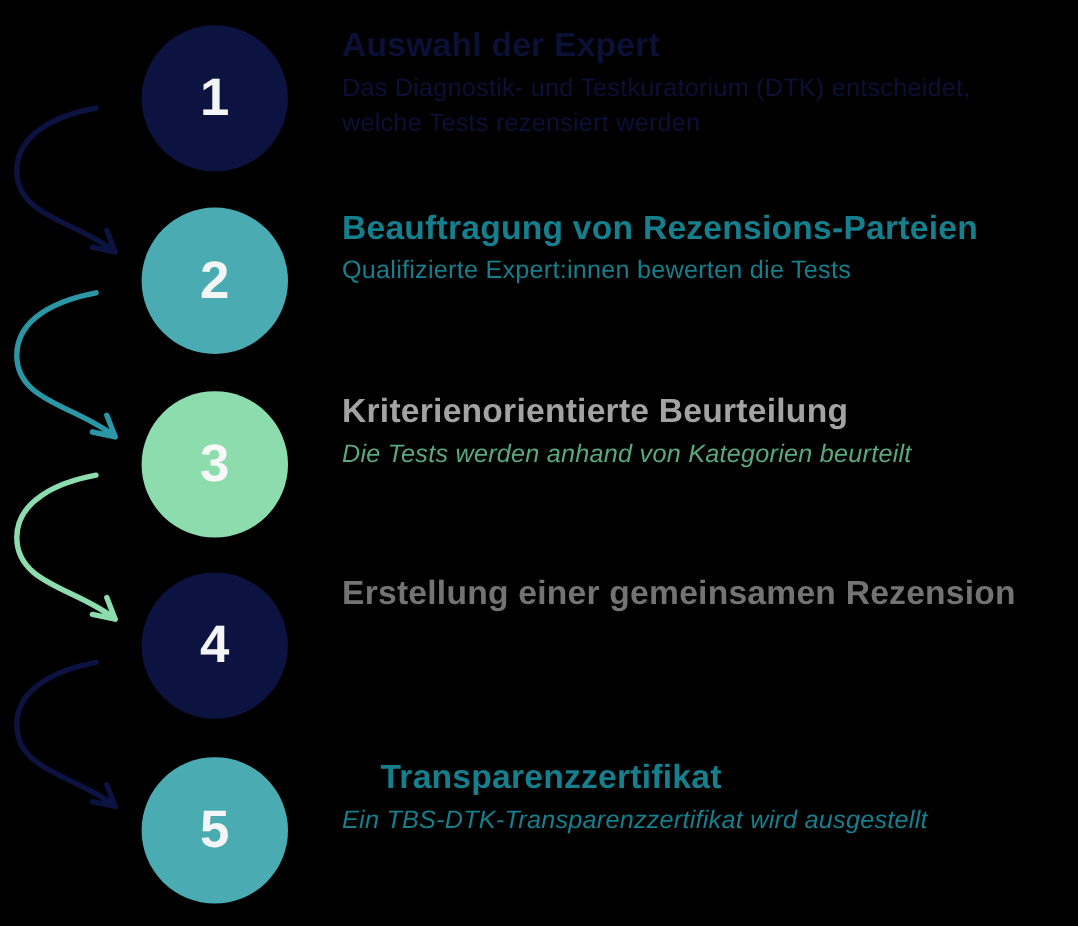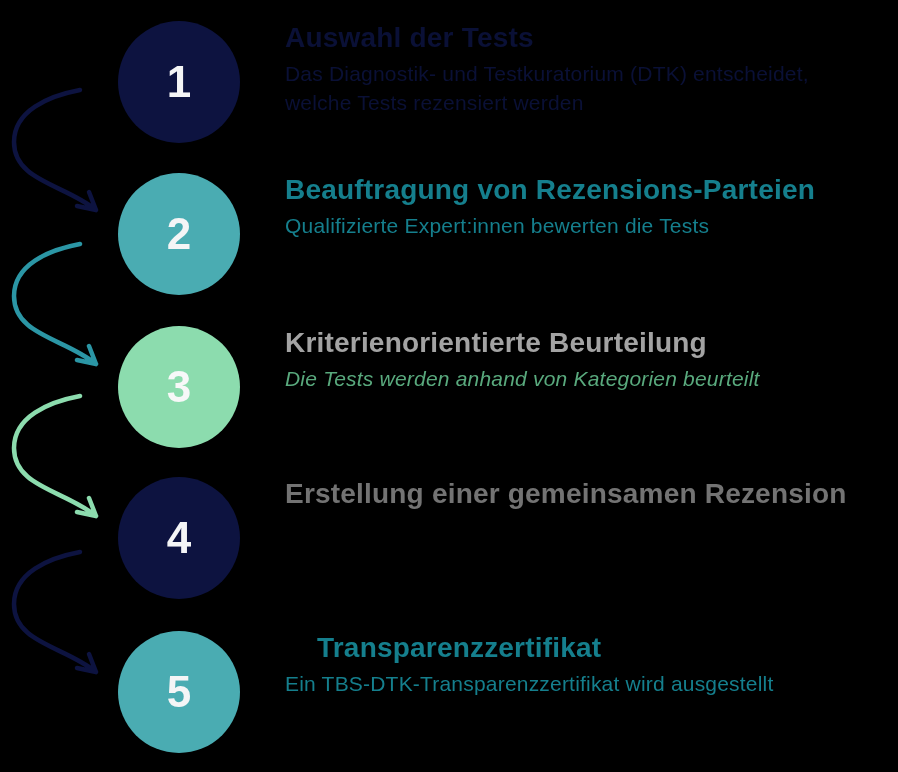--- a/index.html
+++ b/index.html
@@ -74,21 +74,21 @@
 </head>
 <body>
 
 <div class="canvas">
 
   <div class="step" style="top:21px">
     <div class="circle" style="background-color: rgb(13, 19, 64);">
       <span class="num" style="color: rgb(244, 245, 246);">1</span>
     </div>
     <div class="text">
-      <h2 class="title" style="color: rgb(10, 16, 54);">Auswahl der Tests</h2>
+      <h2 class="title" style="color: rgb(10, 16, 54);">Auswahl der Expert</h2>
       <p class="desc" style="color: rgb(10, 16, 54);">Das Diagnostik- und Testkuratorium (DTK) entscheidet,
 welche Tests rezensiert werden</p>
     </div>
   </div>
 
   <svg class="arrow" style="top:86px" width="100" height="132" viewBox="0 0 100 132" aria-hidden="true">
     <path d="M72 4 C40 10, 6 25, 6 56 C6 95, 56 98, 88 124 M88 124 L69 120 M88 124 L81 106" style="stroke: rgb(13, 19, 64);"></path>
   </svg>
 
   <div class="step" style="top:173px">
@@ -131,17 +131,17 @@
   <svg class="arrow" style="top:548px" width="100" height="132" viewBox="0 0 100 132" aria-hidden="true">
     <path d="M72 4 C40 10, 6 25, 6 56 C6 95, 56 98, 88 124 M88 124 L69 120 M88 124 L81 106" style="stroke: rgb(13, 19, 64);"></path>
   </svg>
 
   <div class="step" style="top:631px">
     <div class="circle" style="background-color: rgb(74, 172, 178);">
       <span class="num" style="color: rgb(244, 245, 246);">5</span>
     </div>
     <div class="text">
       <h2 class="title" style="color: rgb(21, 127, 141); margin-left: 32px;">Transparenzzertifikat</h2>
-      <p class="desc" style="color: rgb(21, 127, 141);">Ein TBS-DTK-Transparenzzertifikat wird ausgestellt</p>
+      <p class="desc" style="color: rgb(21, 127, 141); font-style: italic;">Ein TBS-DTK-Transparenzzertifikat wird ausgestellt</p>
     </div>
   </div>
 
 </div>
 
 </body></html>

